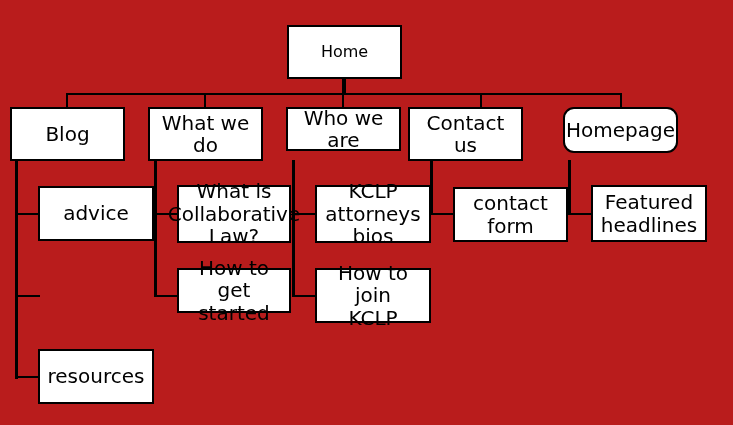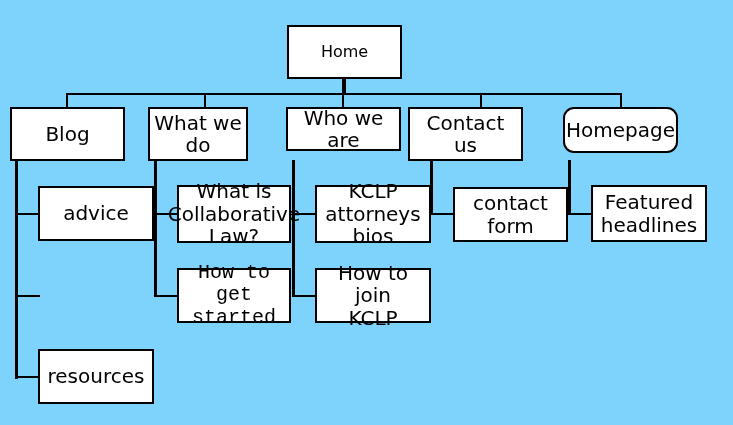--- a/index.html
+++ b/index.html
@@ -4,21 +4,21 @@
 <style>
   html, body {
     margin: 0;
     padding: 0;
     background: #ffffff;
   }
   #canvas {
     position: relative;
     width: 733px;
     height: 425px;
-    background: #7dd3fc;
+    background: #b91c1c;
     font-family: "DejaVu Sans", "Liberation Sans", sans-serif;
     overflow: hidden;
   }
   .node {
     position: absolute;
     box-sizing: border-box;
     border: 2px solid #000000;
     background: #ffffff;
     display: flex;
     align-items: center;
@@ -75,32 +75,32 @@
 
   <div class="edge v" style="left:430px; top:160px; height:55px;"></div>
   <div class="edge h thin" style="left:430px; top:213px; width:25px;"></div>
 
   <div class="edge v" style="left:568px; top:160px; height:55px;"></div>
   <div class="edge h thin" style="left:568px; top:213px; width:25px;"></div>
 
   <div class="node root" style="left:287px; top:25px; width:115px; height:54px;">Home</div>
 
   <div class="node lvl1" style="left:10px; top:107px; width:115px; height:54px;">Blog</div>
-  <div class="node lvl1" style="left:148px; top:107px; width:100px; height:54px;">What we do</div>
+  <div class="node lvl1" style="left:148px; top:107px; width:115px; height:54px;">What we do</div>
   <div class="node lvl1" style="left:286px; top:107px; width:115px; height:44px;">Who we are</div>
   <div class="node lvl1" style="left:408px; top:107px; width:115px; height:54px;">Contact us</div>
   <div class="node lvl1" style="left:563px; top:107px; width:115px; height:46px;border-radius:11px;">Homepage</div>
 
   <div class="node leaf" style="left:38px; top:186px; width:116px; height:55px;">advice</div>
   <div class="node leaf" style="left:38px; top:349px; width:116px; height:55px;">resources</div>
 
   <div class="node leaf" style="left:177px; top:185px; width:114px; height:58px;">What is
 Collaborative
 Law?</div>
-  <div class="node leaf" style="left:177px; top:268px; width:114px; height:55px;font-family:Liberation Mono, monospace;">How to get
+  <div class="node leaf" style="left:177px; top:268px; width:114px; height:45px;">How to get
 started</div>
 
   <div class="node leaf" style="left:315px; top:185px; width:116px; height:58px;">KCLP
 attorneys
 bios</div>
   <div class="node leaf" style="left:315px; top:268px; width:116px; height:55px;">How to join
 KCLP</div>
 
   <div class="node leaf" style="left:453px; top:187px; width:115px; height:55px;">contact form</div>
 

